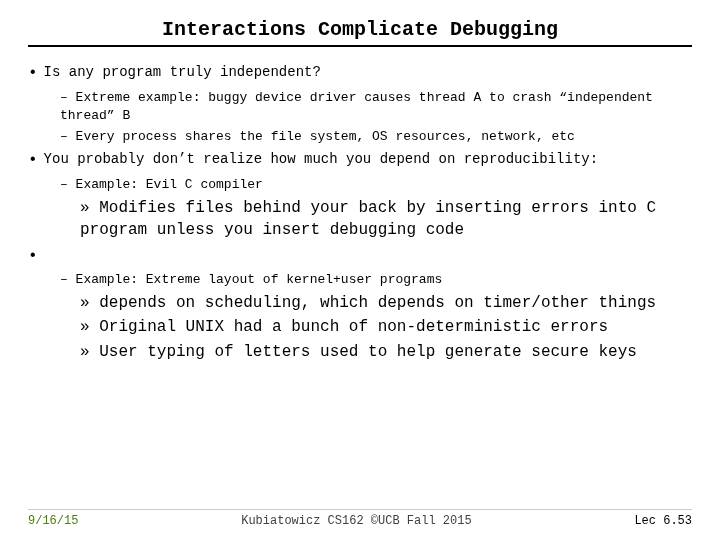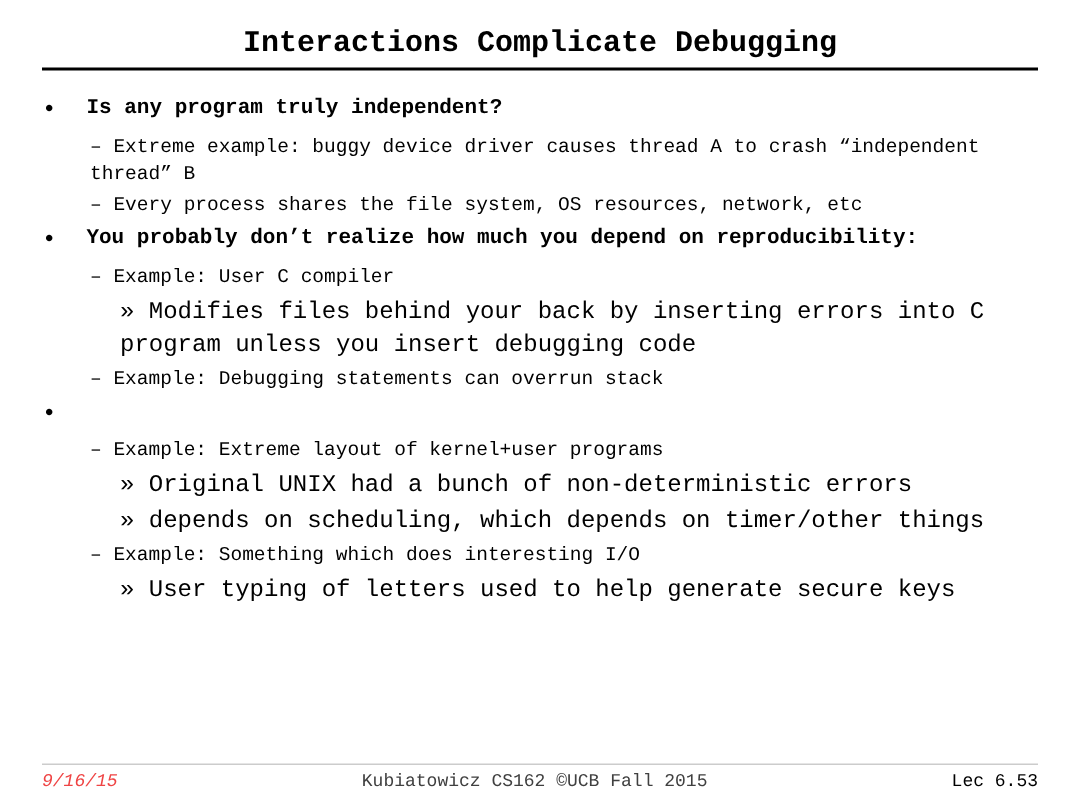--- a/index.html
+++ b/index.html
@@ -40,23 +40,22 @@
       margin-bottom: 6px;
     }
     .bullet-l1-marker {
       font-size: 16px;
       margin-right: 6px;
       margin-top: 1px;
       flex-shrink: 0;
     }
     .bullet-l1-text {
       font-size: 14px;
-      font-weight: bold;
+      font-weight: normal;
       line-height: 1.4;
-      margin-left: 14px;
     }
     .bullet-l2 {
       margin-left: 32px;
       margin-bottom: 3px;
     }
     .bullet-l2-text {
       font-size: 13px;
       line-height: 1.4;
     }
     .bullet-l2-text::before {
@@ -74,21 +73,21 @@
       content: '» ';
     }
     .footer {
       display: flex;
       justify-content: space-between;
       align-items: center;
       border-top: 1px solid #ccc;
       padding-top: 4px;
       font-size: 12px;
     }
-    .footer-date { color: #ef4444; font-style: italic; }
+    .footer-date { color: #4d7c0f; }
     .footer-credit { color: #404040; }
     .footer-lec { color: #000; text-align: center; }
   </style>
 </head>
 <body>
 
 <div class="slide">
   <div class="title-area">
     <span class="title">Interactions Complicate Debugging</span>
   </div>
@@ -104,43 +103,37 @@
     </div>
     <div class="bullet-l2">
       <span class="bullet-l2-text">Every process shares the file system, OS resources, network, etc</span>
     </div>
 
     <div class="bullet-l1" style="margin-top:4px;">
       <span class="bullet-l1-marker">•</span>
       <span class="bullet-l1-text">You probably don’t realize how much you depend on reproducibility:</span>
     </div>
     <div class="bullet-l2">
-      <span class="bullet-l2-text">Example: User C compiler</span>
+      <span class="bullet-l2-text">Example: Evil C compiler</span>
     </div>
     <div class="bullet-l3">
       <span class="bullet-l3-text">Modifies files behind your back by inserting errors into C program unless you insert debugging code</span>
-    </div>
-    <div class="bullet-l2">
-      <span class="bullet-l2-text">Example: Debugging statements can overrun stack</span>
     </div>
 
     <div class="bullet-l1" style="margin-top:4px;">
       <span class="bullet-l1-marker">•</span>
     </div>
     <div class="bullet-l2">
       <span class="bullet-l2-text">Example: Extreme layout of kernel+user programs</span>
     </div>
     <div class="bullet-l3">
-      <span class="bullet-l3-text">Original UNIX had a bunch of non-deterministic errors</span>
+      <span class="bullet-l3-text">depends on scheduling, which depends on timer/other things</span>
     </div>
     <div class="bullet-l3">
-      <span class="bullet-l3-text">depends on scheduling, which depends on timer/other things</span>
-    </div>
-    <div class="bullet-l2">
-      <span class="bullet-l2-text">Example: Something which does interesting I/O</span>
+      <span class="bullet-l3-text">Original UNIX had a bunch of non-deterministic errors</span>
     </div>
     <div class="bullet-l3">
       <span class="bullet-l3-text">User typing of letters used to help generate secure keys</span>
     </div>
 
   </div>
 
   <div class="footer">
     <span class="footer-date">9/16/15</span>
     <span class="footer-credit">Kubiatowicz CS162 ©UCB Fall 2015</span>

